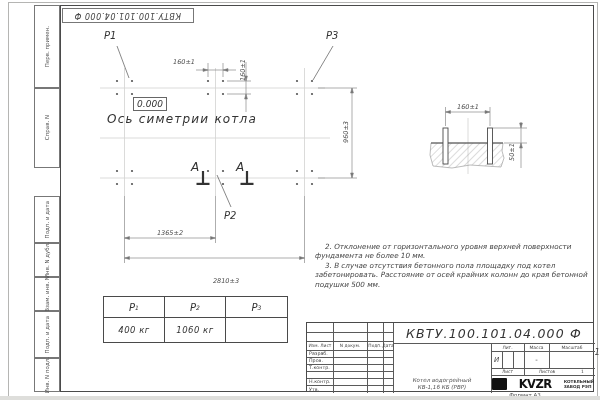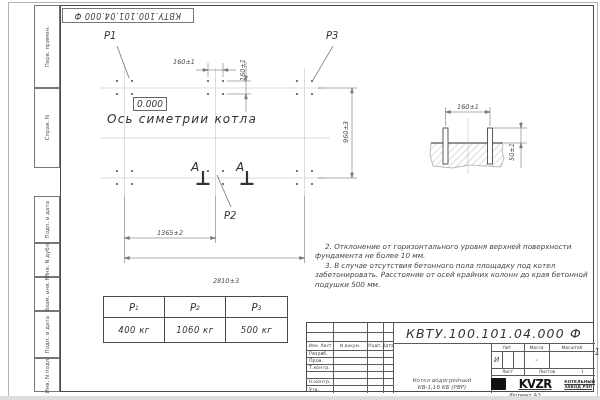--- a/index.html
+++ b/index.html
@@ -43,21 +43,21 @@
   .tl{position:absolute;background:#5a5a5a;}
   .tb .cell{position:absolute;display:flex;align-items:center;justify-content:center;color:#444;}
   .tb .tiny{font-size:4.4px;}
   .doc-num{position:absolute;left:86px;top:0;width:202px;height:20px;display:flex;align-items:center;justify-content:center;
            font-style:italic;font-size:12.5px;letter-spacing:1.2px;color:#333;white-space:nowrap;}
   .tb-title{position:absolute;left:86px;top:20px;width:98px;height:32px;display:flex;align-items:center;justify-content:center;
             text-align:center;font-style:italic;font-size:9.5px;line-height:1.15;color:#333;padding:0 6px;box-sizing:border-box;}
   .tb-product{position:absolute;left:86px;top:52px;width:98px;height:18px;display:flex;align-items:center;justify-content:center;
             text-align:center;font-style:italic;font-size:5.6px;line-height:1.3;color:#555;padding:0 8px;box-sizing:border-box;}
   .rowlbl{position:absolute;left:0;width:26px;font-size:4.8px;color:#444;padding-left:2px;box-sizing:border-box;display:flex;align-items:center;}
-  .logo-wrap{position:absolute;left:184px;top:52px;width:104px;height:18px;display:flex;align-items:center;justify-content:space-between;gap:12px;text-decoration:underline;}
+  .logo-wrap{position:absolute;left:184px;top:52px;width:104px;height:18px;display:flex;align-items:center;justify-content:center;gap:12px;}
   .logo-box{width:15px;height:12px;background:#111;border-radius:1px;}
   .logo-text{font-weight:bold;font-size:11.5px;letter-spacing:-0.5px;color:#111;}
   .logo-name{display:flex;flex-direction:column;font-size:4.2px;font-weight:bold;color:#333;line-height:1.25;}
   .format{position:absolute;left:470px;top:392px;width:110px;text-align:center;font-size:5.5px;color:#555;}
   .bottom-strip{position:absolute;left:0;top:396px;width:600px;height:4px;background:#dededb;}
 </style>
 </head>
 <body>
 
 <div class="sheet">
@@ -226,21 +226,20 @@
     <div class="hd">
         <span>P</span>
         <sub>2</sub>
       </div>
     <div class="hd">
         <span>P</span>
         <sub>3</sub>
       </div>
     <div class="vl">400 кг</div>
     <div class="vl">1060 кг</div>
-    <div class="vl">500 кг</div>
   </div>
 
   <div class="tb">
 
     <div class="tl" style="left:0;top:9px;width:86px;height:1px;"></div>
     <div class="tl" style="left:0;top:18px;width:86px;height:1px;"></div>
     <div class="tl" style="left:0;top:27px;width:86px;height:1px;"></div>
     <div class="tl" style="left:0;top:34px;width:86px;height:1px;"></div>
     <div class="tl" style="left:0;top:41px;width:86px;height:1px;"></div>
     <div class="tl" style="left:0;top:48px;width:86px;height:1px;"></div>

